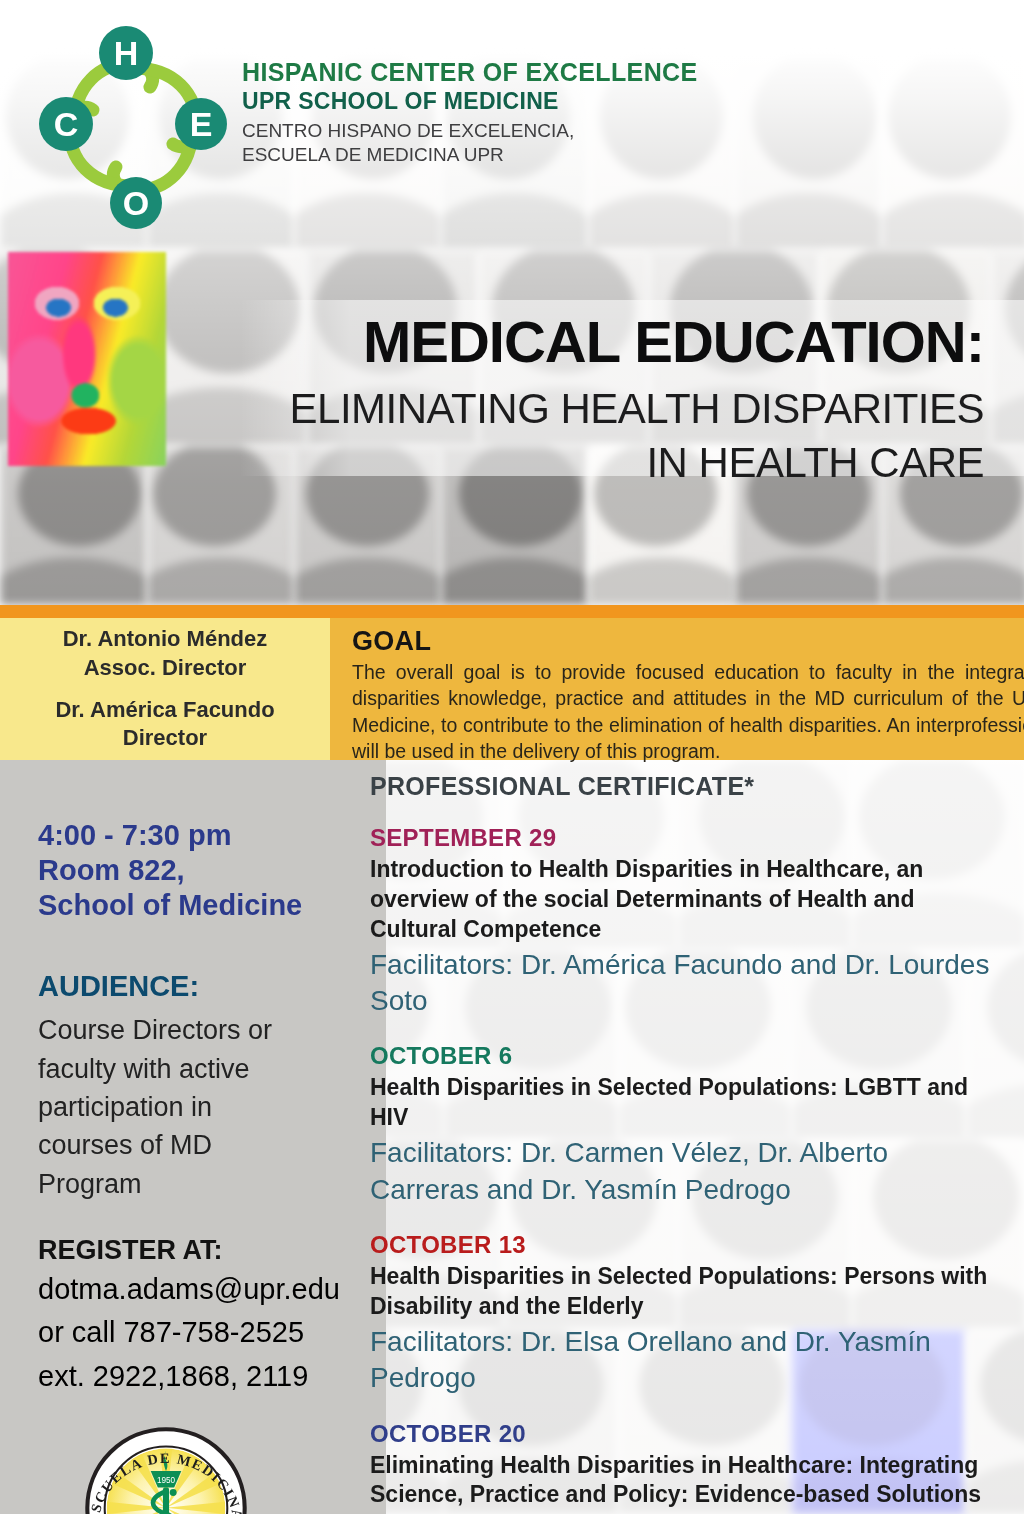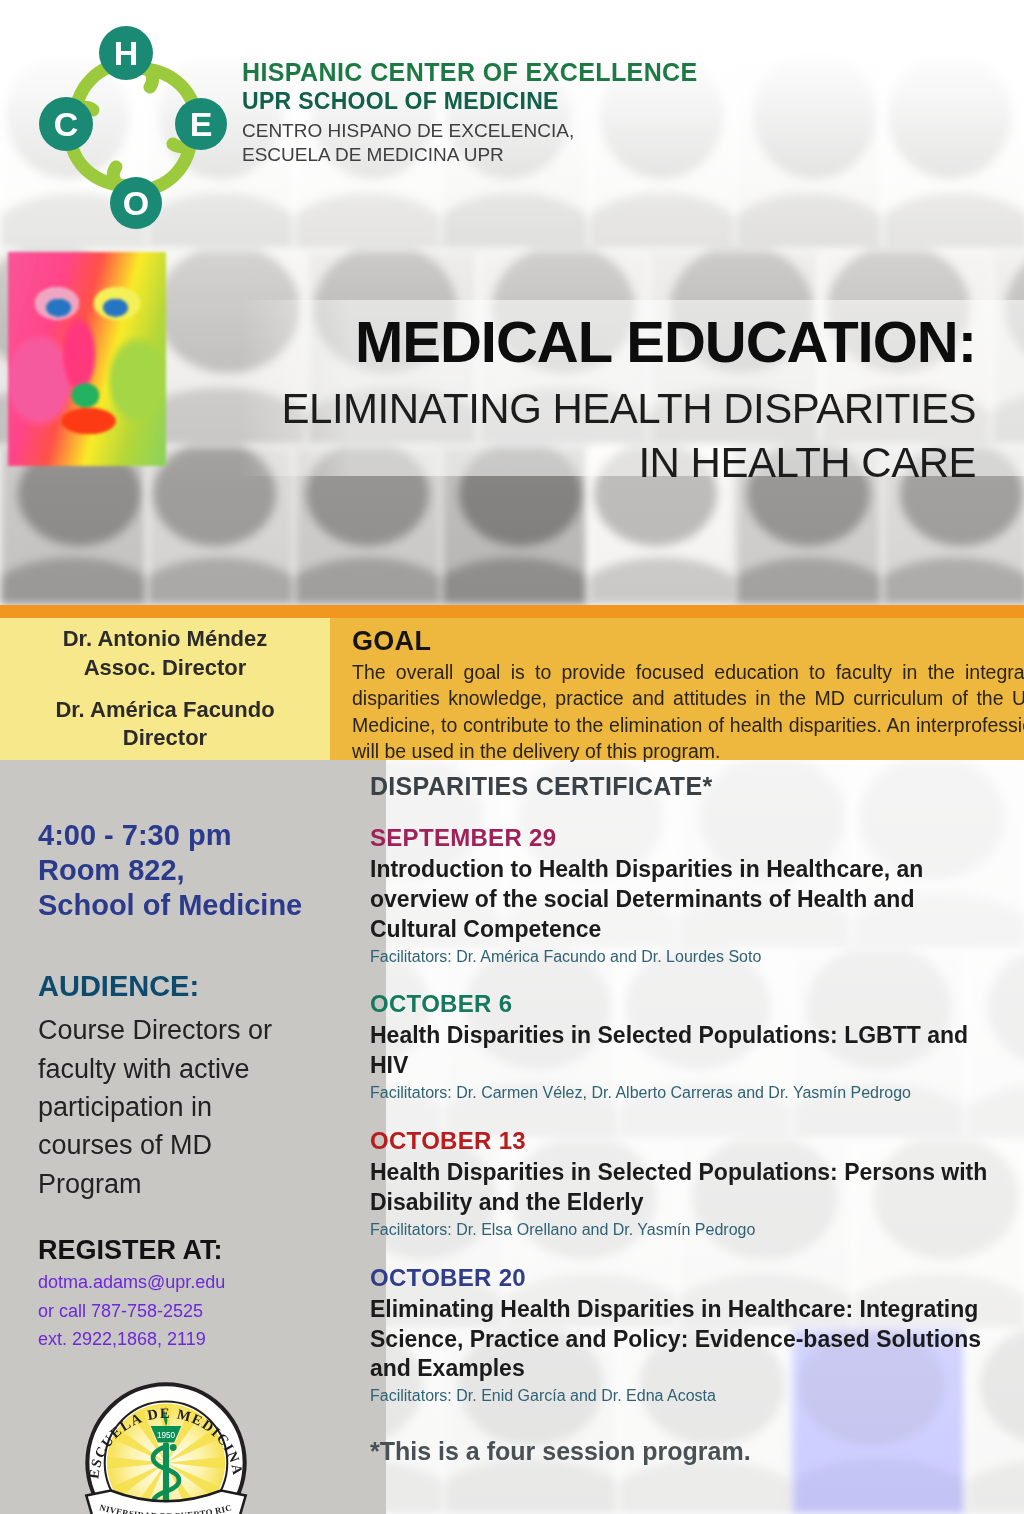--- a/index.html
+++ b/index.html
@@ -34,21 +34,21 @@
       radial-gradient(20% 11% at 31% 24%, #e9a8c0 0 70%, rgba(0,0,0,0) 71%),
       radial-gradient(21% 11% at 69% 24%, #f3ef6a 0 70%, rgba(0,0,0,0) 71%),
       radial-gradient(25% 9% at 51% 79%, #e8401f 0 68%, rgba(0,0,0,0) 70%),
       radial-gradient(14% 9% at 49% 67%, #2fae66 0 62%, rgba(0,0,0,0) 64%),
       radial-gradient(16% 26% at 45% 48%, #ef3e7b 0 55%, rgba(0,0,0,0) 72%),
       radial-gradient(30% 30% at 20% 60%, #e75f9a 0 60%, rgba(0,0,0,0) 75%),
       radial-gradient(28% 30% at 82% 60%, #a8d355 0 55%, rgba(0,0,0,0) 72%),
       linear-gradient(105deg,#e85a93 0%,#ee4b86 28%,#f0564e 44%,#f6e93f 62%,#b5d44a 80%,#8fcf6a 100%);}
 
   
-  .title{position:absolute;top:308px;right:48px;text-align:right;z-index:5;color:#111;}
+  .title{position:absolute;top:308px;right:40px;text-align:right;z-index:5;color:#111;}
   .t1{font-size:58px;font-weight:800;letter-spacing:-1px;color:#0d0d0e;}
   .t2{font-size:42px;font-weight:400;letter-spacing:-.5px;color:#1c1c1d;margin-top:10px;}
   .t3{font-size:42px;font-weight:400;letter-spacing:-.5px;color:#1c1c1d;margin-top:6px;}
 
   
   .orange-bar{position:absolute;left:0;top:605px;width:1024px;height:13px;background:var(--accent-orange,#f1961e);z-index:4;}
   .directors-box{position:absolute;left:0;top:618px;width:330px;height:142px;background:var(--cream-panel,#f8e88c);
                  display:flex;flex-direction:column;justify-content:center;gap:13px;text-align:center;z-index:4;}
   .d-stanza{line-height:1.3;}
   .d-name,.d-role{font-size:22px;font-weight:700;color:#2b2b2b;}
@@ -57,30 +57,30 @@
   .goal-h{font-size:27px;font-weight:800;color:#151515;margin:0 0 2px 0;letter-spacing:.3px;}
   .goal-p{font-size:19.5px;font-weight:500;color:#29251a;text-align:justify;line-height:1.35;margin:0;}
 
   
   .sidebar{position:absolute;left:0;top:760px;width:386px;height:754px;background:var(--sidebar-gray,#c8c7c4);
            box-sizing:border-box;padding:58px 0 0 38px;z-index:4;}
   .sched{font-size:29px;font-weight:800;color:var(--schedule-blue,#2b3a8c);line-height:1.2;}
   .aud-h{font-size:29px;font-weight:800;color:#0c4a6e;margin-top:48px;}
   .aud-p{font-size:27px;font-weight:400;color:#222;width:266px;line-height:1.42;margin-top:8px;}
   .reg-h{font-size:27px;font-weight:800;color:#121212;margin-top:32px;}
-  .reg-p{font-size:18px;font-weight:400;color:#6d28d9;line-height:1.36;margin-top:4px;}
+  .reg-p{font-size:29px;font-weight:400;color:#000000;line-height:1.36;margin-top:4px;}
   .seal-wrap{margin:24px 0 0 34px;}
 
   
   .program{position:absolute;left:370px;top:772px;width:628px;z-index:5;}
   .prog-h{font-size:25px;font-weight:800;color:#3a4247;letter-spacing:.3px;margin:0;}
   .session{margin-top:23px;}
   .s-date{font-size:24px;font-weight:800;letter-spacing:.3px;margin:0;}
   .s-title{font-size:23px;font-weight:700;color:#1b1b1b;line-height:1.3;margin:3px 0 0 0;}
-  .s-fac{font-size:16px;font-weight:400;color:var(--facilitator-teal,#2f6275);line-height:1.3;margin:2px 0 0 0;}
+  .s-fac{font-size:28px;font-weight:400;color:var(--facilitator-teal,#2f6275);line-height:1.3;margin:2px 0 0 0;}
   .footnote{font-size:25px;font-weight:700;color:#4a5156;margin:30px 0 0 0;}
 </style>
 </head>
 <body>
 
 <div class="poster">
 
   <div class="collage collage-top" id="collageTop">
       <div class="face-tile" style="left: 0px; top: 58px; width: 147px; height: 192px; background: radial-gradient(42% 33% at 46% 30%, rgb(170, 170, 168) 0px, rgb(170, 170, 168) 99%, rgba(0, 0, 0, 0) 100%), radial-gradient(28% 23% at 46% 38%, rgb(242, 242, 240) 0px, rgb(242, 242, 240) 99%, rgba(0, 0, 0, 0) 100%), radial-gradient(62% 30% at 50% 100%, rgb(192, 192, 190) 0px, rgb(192, 192, 190) 99%, rgba(0, 0, 0, 0) 100%), linear-gradient(rgb(255, 255, 254), rgb(246, 246, 244));"></div>
       <div class="face-tile" style="left: 147px; top: 58px; width: 147px; height: 192px; background: radial-gradient(42% 33% at 50% 30%, rgb(161, 161, 159) 0px, rgb(161, 161, 159) 99%, rgba(0, 0, 0, 0) 100%), radial-gradient(28% 23% at 50% 38%, rgb(233, 233, 231) 0px, rgb(233, 233, 231) 99%, rgba(0, 0, 0, 0) 100%), radial-gradient(62% 30% at 50% 100%, rgb(183, 183, 181) 0px, rgb(183, 183, 181) 99%, rgba(0, 0, 0, 0) 100%), linear-gradient(rgb(247, 247, 245), rgb(237, 237, 235));"></div>
@@ -241,21 +241,21 @@
         </text>
         <g>
           <path d="M 48,158 Q 91,144 92,152 Q 93,144 136,158 L 136,170 Q 93,158 92,166 Q 91,158 48,170 Z" fill="#fff" stroke="#2c9a5b" stroke-width="3" stroke-linejoin="round"></path>
           <path d="M 56,160 Q 80,153 88,156 M 56,164 Q 80,157 88,160 M 128,160 Q 104,153 96,156 M 128,164 Q 104,157 96,160" stroke="#2c9a5b" stroke-width="1.6" fill="none"></path>
         </g>
       </svg>
     </div>
   </aside>
 
   <main class="program">
-    <h2 class="prog-h">DISPARITIES CERTIFICATE*</h2>
+    <h2 class="prog-h">PROFESSIONAL CERTIFICATE*</h2>
     <div id="sessionList">
         <section class="session">
           <h3 class="s-date" style="color: rgb(160, 33, 87);">SEPTEMBER 29</h3>
           <p class="s-title">Introduction to Health Disparities in Healthcare, an overview of the social Determinants of Health and Cultural Competence</p>
           <p class="s-fac">Facilitators: Dr. América Facundo and Dr. Lourdes Soto</p>
         </section>
         <section class="session">
           <h3 class="s-date" style="color: rgb(21, 121, 94);">OCTOBER 6</h3>
           <p class="s-title">Health Disparities in Selected Populations: LGBTT and HIV</p>
           <p class="s-fac">Facilitators: Dr. Carmen Vélez, Dr. Alberto Carreras and Dr. Yasmín Pedrogo</p>

